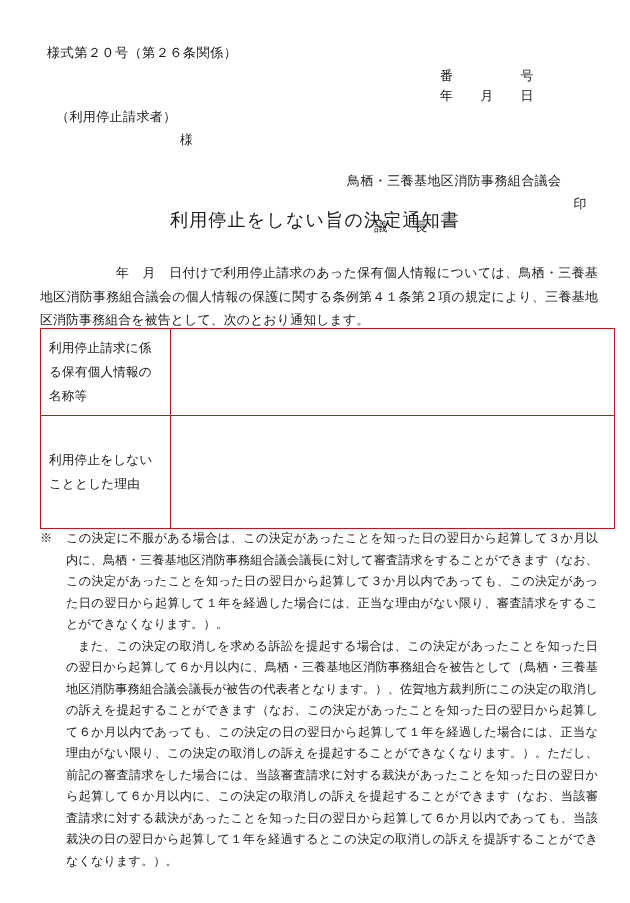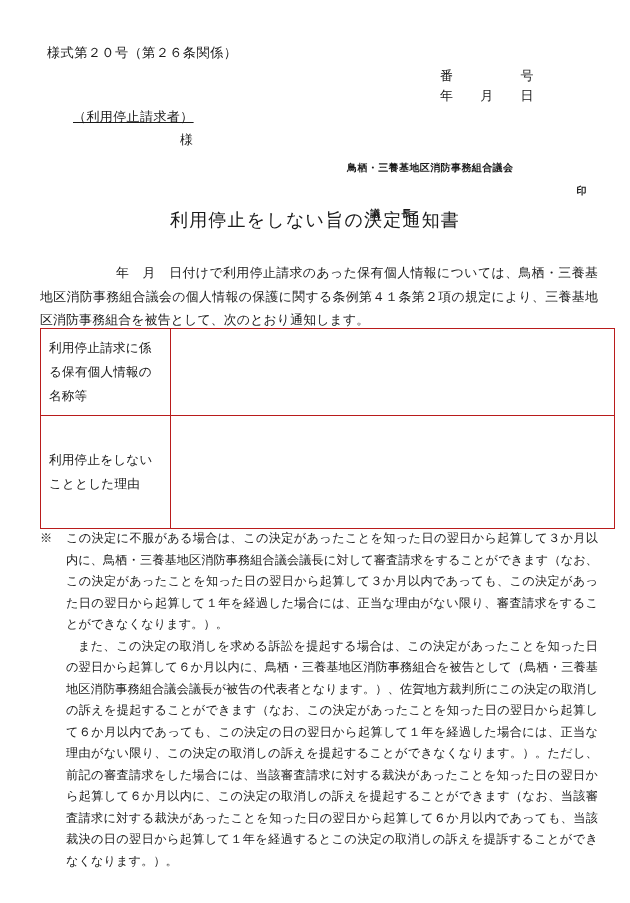--- a/index.html
+++ b/index.html
@@ -40,40 +40,38 @@
   .doc-meta {
     left: 440px;
     top: 66px;
     font-size: 13px;
     line-height: 20px;
     letter-spacing: 0.4px;
   }
   .doc-meta div { white-space: pre; }
 
   .addressee-label {
-    left: 73px;
+    left: 56px;
     top: 110px;
     font-size: 13px;
     letter-spacing: 0.4px;
-    text-decoration: underline;
   }
   .addressee-sama {
     left: 180px;
     top: 133px;
     font-size: 13px;
     letter-spacing: 0.4px;
   }
 
   .issuer {
     left: 347px;
-    top: 156px;
-    font-size: 10px;
+    top: 169px;
+    font-size: 13px;
     line-height: 23px;
     letter-spacing: 0.4px;
-    font-weight: bold;
   }
   .issuer .issuer-name { white-space: pre; }
   .issuer .issuer-title-row {
     position: relative;
     width: 240px;
     white-space: pre;
   }
   .issuer .seal {
     position: absolute;
     right: 0;

